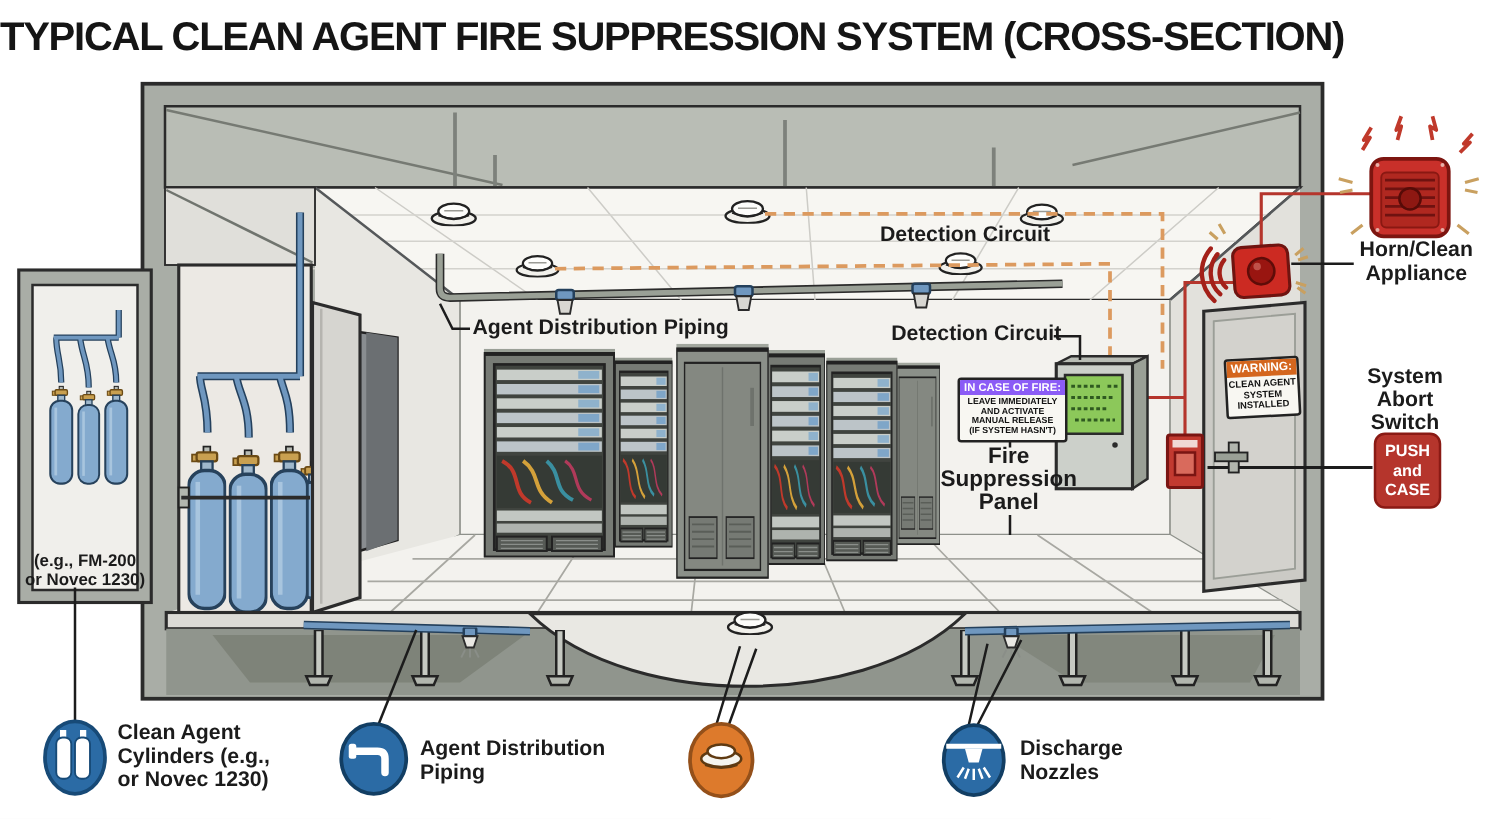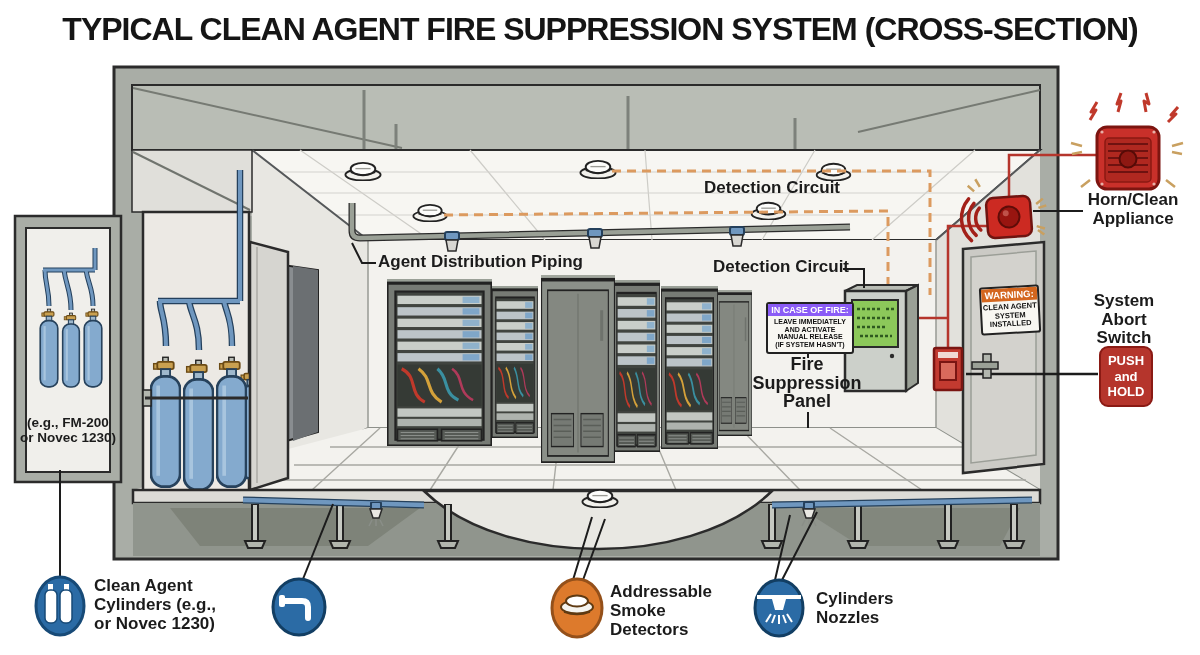--- a/index.html
+++ b/index.html
@@ -2,30 +2,30 @@
 <html><head>
 <meta charset="utf-8">
 <style>
   html,body{margin:0;padding:0;background:#ffffff;}
   #stage{position:relative;width:1200px;height:655px;background:#ffffff;overflow:hidden;
          font-family:"Liberation Sans",sans-serif;}
   #stage svg{position:absolute;left:0;top:0;}
   .lbl{position:absolute;font-weight:700;color:#1b1b1b;font-size:17px;line-height:1.12;z-index:5;}
   .pre{white-space:pre-line;}
   .ctr{text-align:center;}
-  #title{left:0;right:0;top:12px;text-align:center;font-size:32px;font-weight:700;
+  #title{left:0;right:0;top:12px;font-size:32px;font-weight:700;
          letter-spacing:-1px;color:#151515;}
   #lbl-adp{left:378px;top:252px;}
   #lbl-dc1{left:704px;top:178px;}
   #lbl-dc2{left:713px;top:257px;}
   #lbl-fsp{left:752px;top:355px;width:110px;font-size:18px;line-height:1.03;}
   #lbl-horn{left:1080px;top:191px;width:106px;line-height:1.1;}
   #lbl-abort{left:1085px;top:292px;width:78px;line-height:1.1;}
   #inset-title{left:24px;top:391px;width:88px;font-size:16.5px;line-height:1.03;}
-  #inset-sub{left:17px;top:416px;width:102px;font-size:13.5px;line-height:1.1;}
+  #inset-sub{left:17px;top:442px;width:102px;font-size:13.5px;line-height:1.1;}
   #leg1{left:94px;top:576px;}
   #leg2{left:336px;top:589px;}
   #leg3{left:610px;top:582px;}
   #leg4{left:816px;top:589px;}
   .sign{position:absolute;background:#f8f7f2;border:2px solid #222;border-radius:3px;
         z-index:6;text-align:center;overflow:hidden;}
   #sign-fire{left:766px;top:302px;width:84px;}
   #sign-fire .sign-header{background:#8b5cf6;color:#fff;font-size:9px;font-weight:700;padding:1px 0;}
   #sign-fire .sign-body{font-size:7px;font-weight:700;line-height:1.1;padding:2px 0 3px;color:#111;}
   #sign-warning{left:980px;top:286px;width:56px;transform:rotate(-3deg);}
@@ -346,23 +346,22 @@
 
   <div id="sign-warning" class="sign">
     <div class="sign-header">WARNING:</div>
     <div class="sign-body pre">CLEAN AGENT
 SYSTEM
 INSTALLED</div>
   </div>
 
   <div id="abort-btn" class="pre">PUSH
 and
-HOLD</div>
+CASE</div>
 
   <div id="leg1" class="lbl pre">Clean Agent
 Cylinders (e.g.,
 or Novec 1230)</div>
-  <div id="leg3" class="lbl pre">Addressable
-Smoke
-Detectors</div>
-  <div id="leg4" class="lbl pre">Cylinders
+  <div id="leg2" class="lbl pre">Agent Distribution
+Piping</div>
+  <div id="leg4" class="lbl pre">Discharge
 Nozzles</div>
 </div>
 
 </body></html>

